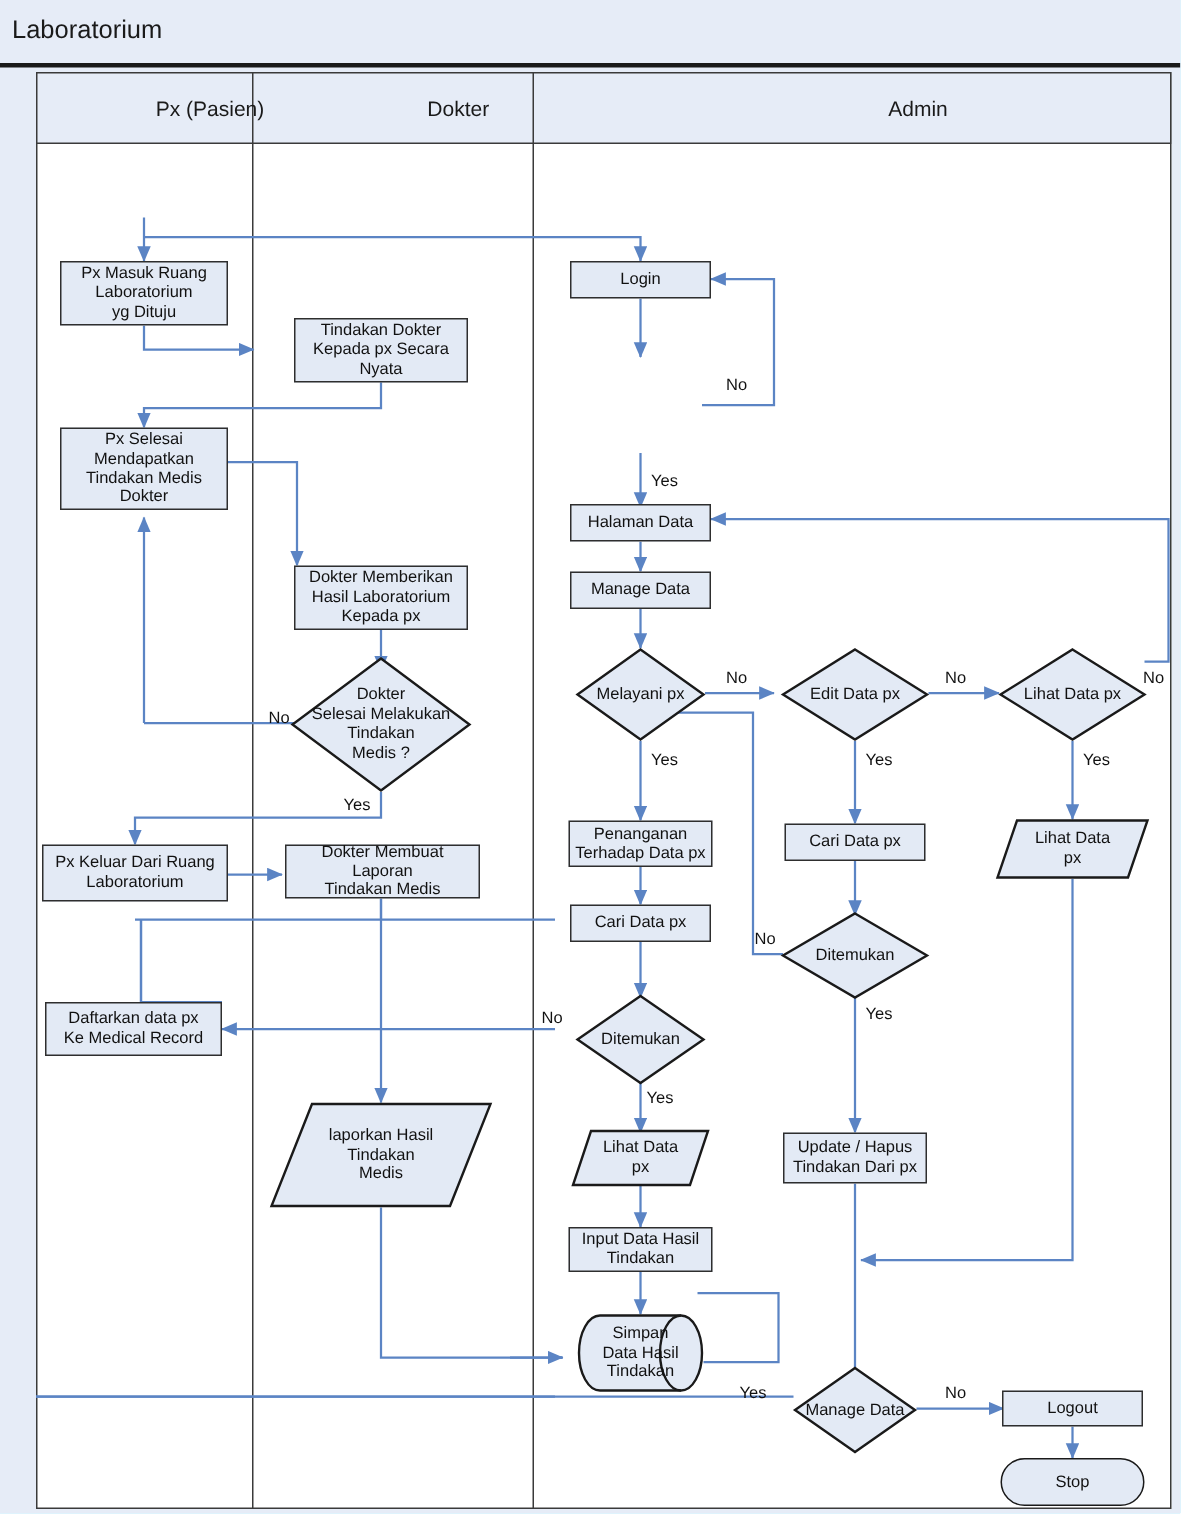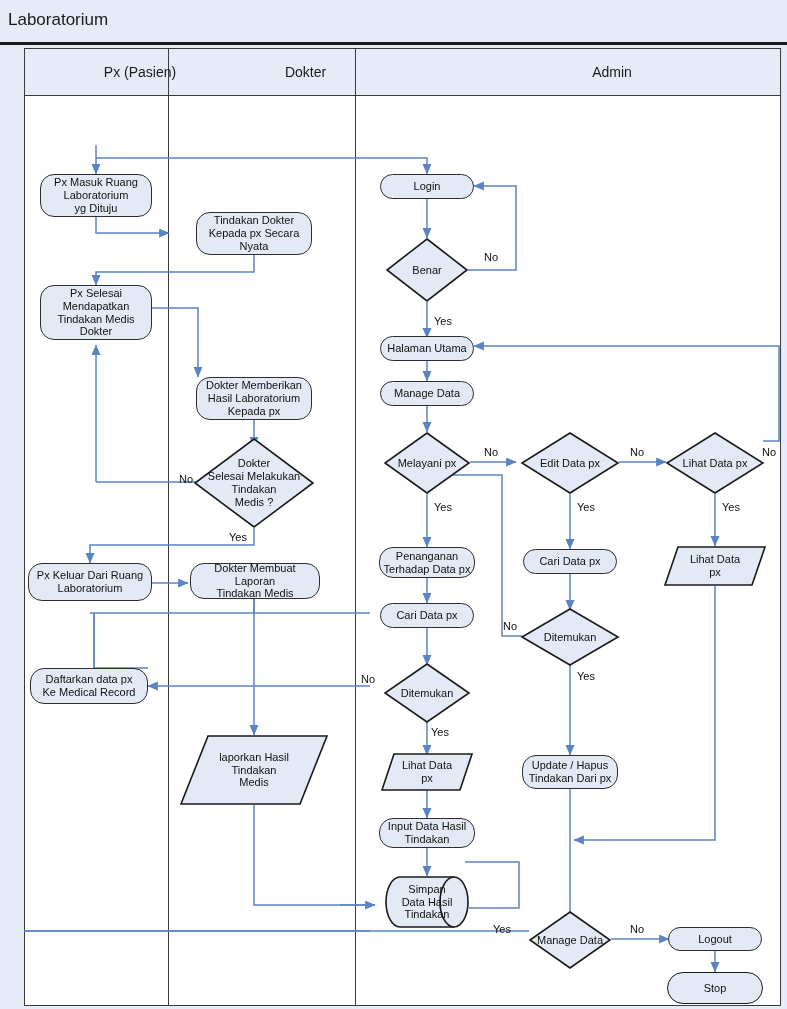--- a/index.html
+++ b/index.html
@@ -18,21 +18,21 @@
           border:1.5px solid #3a3a3a;border-bottom:1.5px solid #3a3a3a;box-sizing:border-box;}
   .vdiv{position:absolute;width:0;border-left:1.5px solid #3a3a3a;}
   .lane-label{position:absolute;top:48px;height:48px;line-height:48px;text-align:center;
               font-size:14px;color:#1a1a1a;margin-left:44px;}
 
   
   svg#wires{position:absolute;left:0;top:0;width:787px;height:1009px;overflow:visible;}
 
   
   .node{position:absolute;box-sizing:border-box;display:flex;align-items:center;
-        justify-content:center;text-align:center;color:#111;font-size:11px;line-height:1.18;border-radius:14px;}
+        justify-content:center;text-align:center;color:#111;font-size:11px;line-height:1.18;}
   .proc{background:#e3eaf5;border:1.6px solid #2e2e2e;}
   .term{background:#e3eaf5;border:1.6px solid #1a1a1a;border-radius:22px;}
   .node span{display:block;padding:0 3px;}
 
   .dia-wrap{position:absolute;}
   .dia-wrap svg{position:absolute;left:0;top:0;overflow:visible;}
   .dia-txt{position:absolute;left:0;top:0;width:100%;height:100%;display:flex;
            align-items:center;justify-content:center;text-align:center;
            font-size:11px;color:#111;line-height:1.18;pointer-events:none;}
   .io-wrap{position:absolute;}
@@ -169,28 +169,22 @@
   <div class="io-wrap" style="left:180px;top:735px;width:148px;height:70px;">
     <svg width="148" height="70">
         <polygon points="28,1 147,1 120,69 1,69" fill="#e3eaf5" stroke="#1a1a1a" stroke-width="1.6"></polygon>
       </svg>
     <div class="io-txt">laporkan Hasil<br>Tindakan<br>Medis</div>
   </div>
 
   <div class="node proc" style="left:380px;top:174px;width:94px;height:25px;">
     <span>Login</span>
   </div>
-  <div class="dia-wrap" style="left:386px;top:238px;width:82px;height:64px;">
-    <svg width="82" height="64">
-        <polygon points="41,1 81,32 41,63 1,32" fill="#e3eaf5" stroke="#1a1a1a" stroke-width="1.6"></polygon>
-      </svg>
-    <div class="dia-txt">Benar</div>
-  </div>
   <div class="node proc" style="left:380px;top:336px;width:94px;height:25px;">
-    <span>Halaman Utama</span>
+    <span>Halaman Data</span>
   </div>
   <div class="node proc" style="left:380px;top:381px;width:94px;height:25px;">
     <span>Manage Data</span>
   </div>
 
   <div class="dia-wrap" style="left:521px;top:432px;width:98px;height:62px;">
     <svg width="98" height="62">
         <polygon points="49,1 97,31 49,61 1,31" fill="#e3eaf5" stroke="#1a1a1a" stroke-width="1.6"></polygon>
       </svg>
     <div class="dia-txt">Edit Data px</div>

